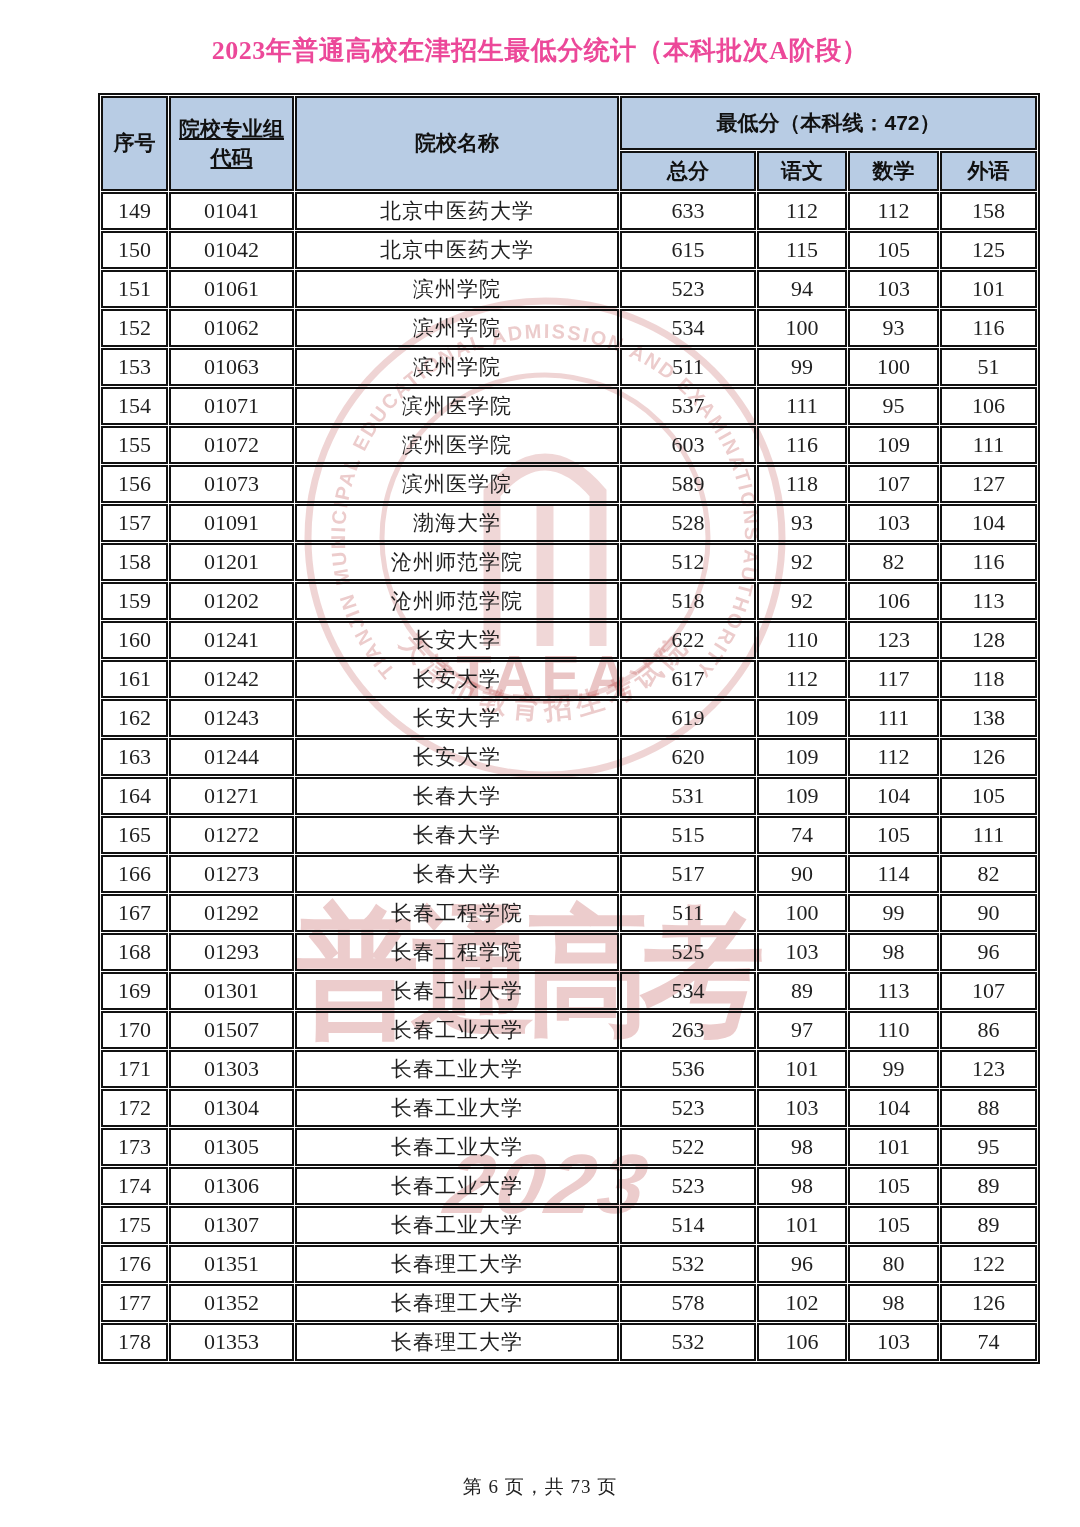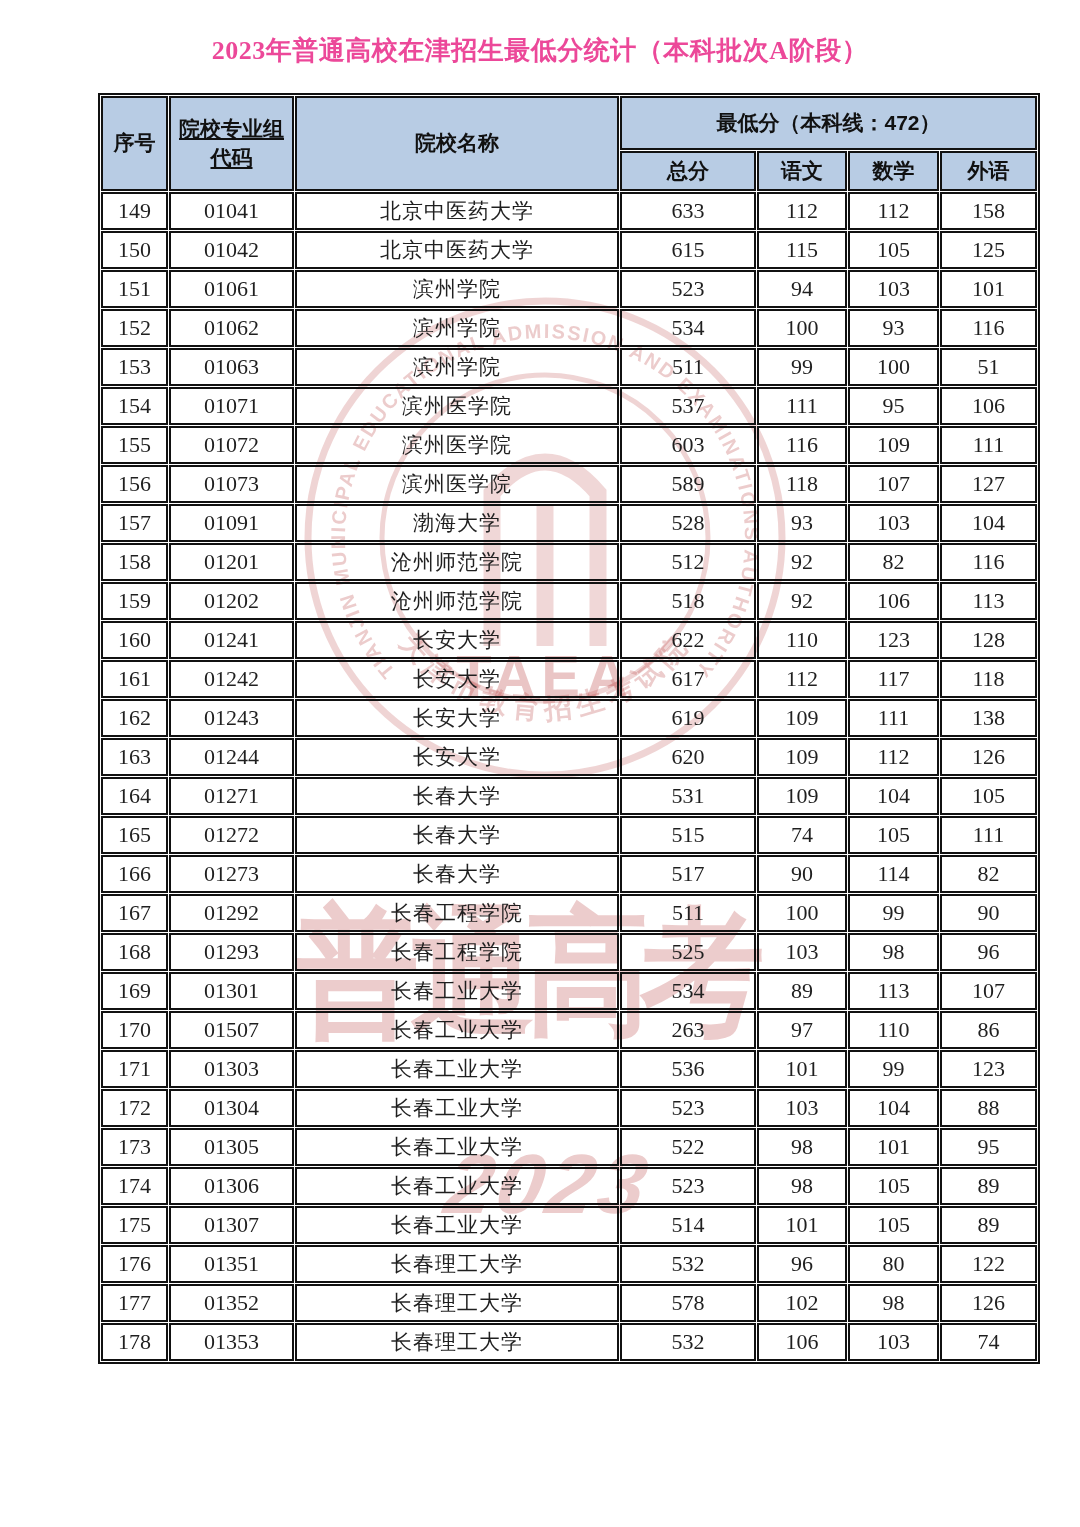--- a/index.html
+++ b/index.html
@@ -414,16 +414,17 @@
             <td>01353</td>
             <td class="school">长春理工大学</td>
             <td>532</td>
             <td>106</td>
             <td>103</td>
             <td>74</td>
           </tr>
         </tbody>
     </table>
 
+    <div class="page-info">第 6 页，共 73 页</div>
     <div class="brand">高考直通车</div>
 
   </div>
 </div>
 
 </body></html>

